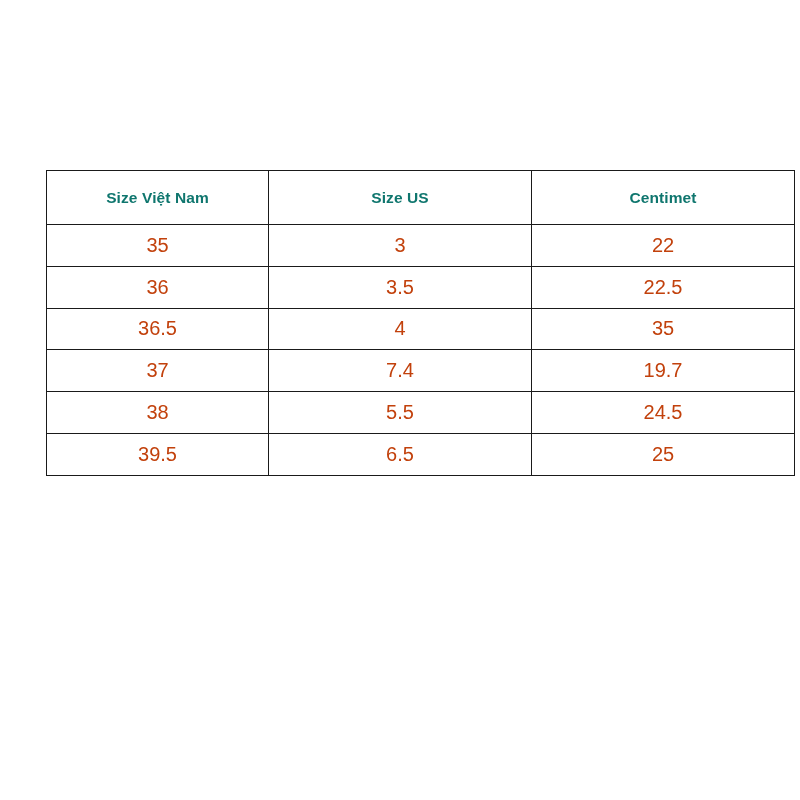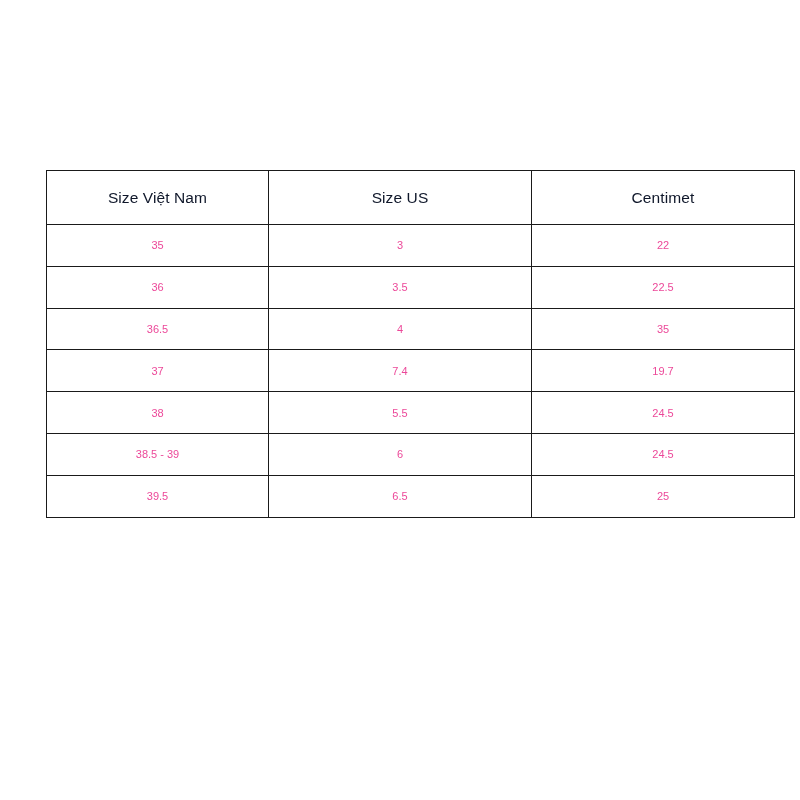--- a/index.html
+++ b/index.html
@@ -47,31 +47,31 @@
     border: 1px solid #1a1a1a;
     text-align: center;
     vertical-align: middle;
     color: #111111;
     padding: 0 4px;
     box-sizing: border-box;
   }
 
   table.size-table thead th {
     height: 54px;
-    font-weight: normal;
+    font-weight: bold;
     font-size: 15.5px;
     letter-spacing: 0.1px;
-    color: #0f172a;
+    color: #0f766e;
   }
 
   table.size-table tbody td {
     height: 41.8px;
     font-weight: normal;
-    font-size: 11px;
-    color: #ec4899;
+    font-size: 20px;
+    color: #c2410c;
   }
 </style>
 </head>
 <body>
 
 <div id="page-root">
 
   <div class="size-table-wrap">
     <table class="size-table">
       <colgroup>
@@ -106,25 +106,20 @@
           <td>37</td>
           <td>7.4</td>
           <td>19.7</td>
         </tr>
         <tr>
           <td>38</td>
           <td>5.5</td>
           <td>24.5</td>
         </tr>
         <tr>
-          <td>38.5 - 39</td>
-          <td>6</td>
-          <td>24.5</td>
-        </tr>
-        <tr>
           <td>39.5</td>
           <td>6.5</td>
           <td>25</td>
         </tr>
       </tbody>
     </table>
   </div>
 
 </div>
 

